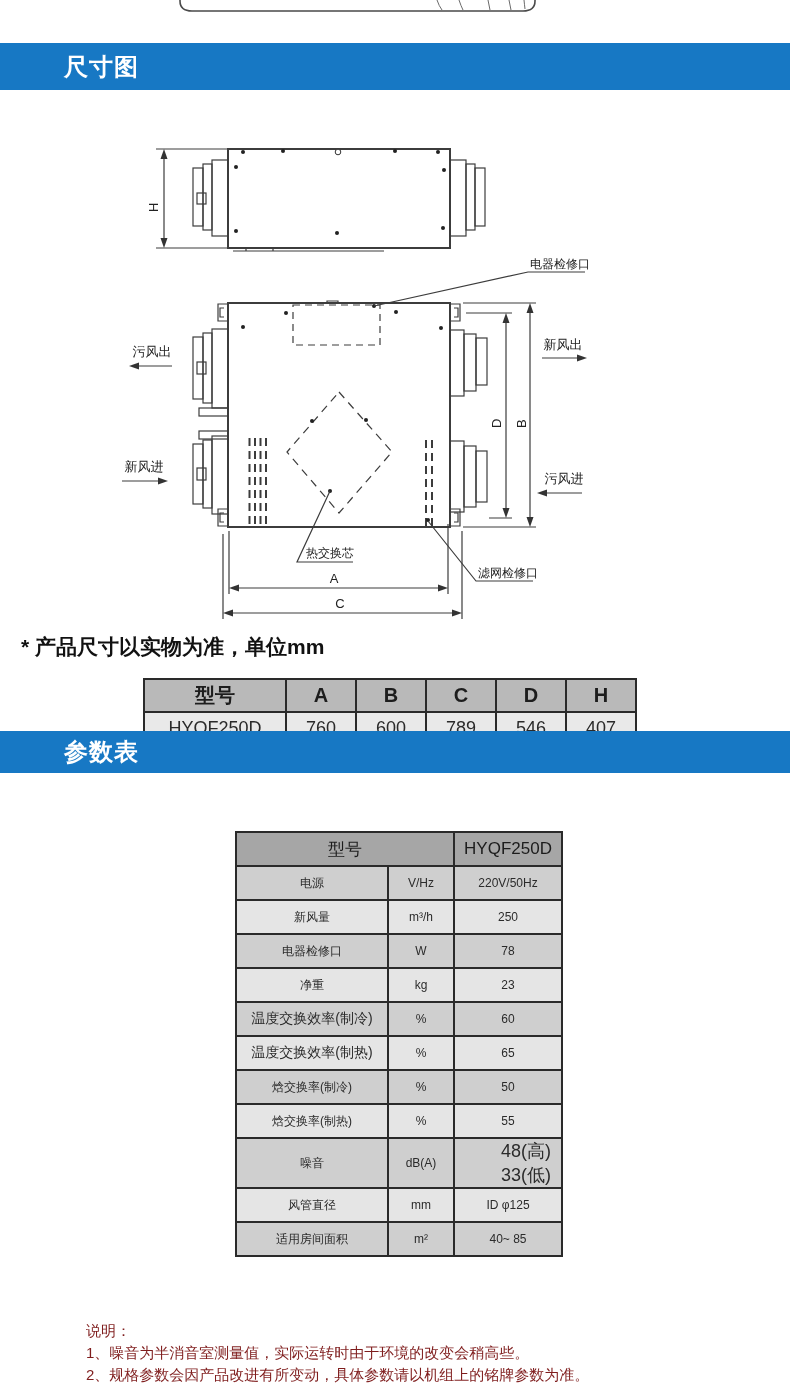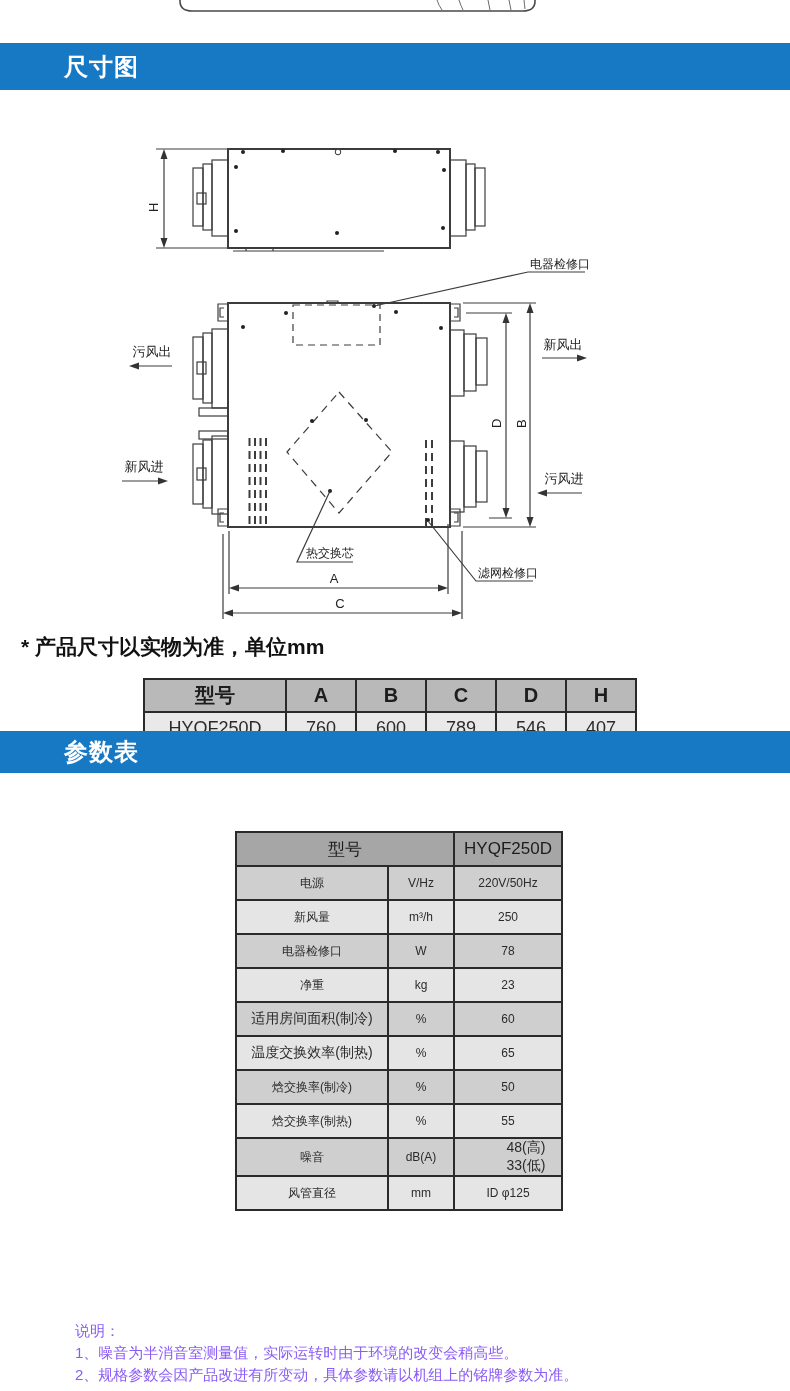--- a/index.html
+++ b/index.html
@@ -41,24 +41,24 @@
 
   
   .param-table{position:absolute;left:235px;top:831px;border-collapse:collapse;table-layout:fixed;}
   .param-table th,.param-table td{border:2px solid #2a2a2a;text-align:center;padding:0;height:32px;}
   .param-table thead th{background:#a6a6a6;font-size:17px;font-weight:normal;color:#1c1c1c;}
   .param-table tbody tr:nth-child(odd) td{background:#cfcfcf;}
   .param-table tbody tr:nth-child(even) td{background:#e5e5e5;}
   .param-table .c-lbl{width:152px;} .param-table .c-unit{width:66px;} .param-table .c-val{width:108px;}
   .param-table td{font-size:12px;color:#2b2b2b;}
   .param-table td.lbl-sm{font-size:14px;}
-  .param-table td.val-sm{font-size:14px;padding-left:36px;}
-
-  
-  .notes{position:absolute;left:75px;top:1320px;font-size:15px;color:#8b5cf6;line-height:22px;}
+  .param-table td.val-sm{font-size:18px;padding-left:36px;}
+
+  
+  .notes{position:absolute;left:86px;top:1320px;font-size:15px;color:#7f1d1d;line-height:22px;}
 </style>
 </head>
 <body>
 
 <div class="page">
 
   <svg class="top-remnant" viewBox="0 0 790 32">
     <path d="M180,0 L180,1 Q180,11 192,11 L523,11 Q535,11 535,1 L535,0" stroke="#4a4a4a" stroke-width="1.6" fill="none"></path>
     <path d="M437,0 Q439,6 442,10 M459,0 Q461,6 463,10 M488,0 Q489,5 490,10 M509,0 Q510,5 511,10 M524,0 Q524.5,5 525,9" stroke="#6a6a6a" stroke-width="1" fill="none"></path>
   </svg>
@@ -267,21 +267,21 @@
         <td>电器检修口</td>
         <td>W</td>
         <td>78</td>
       </tr>
       <tr>
         <td>净重</td>
         <td>kg</td>
         <td>23</td>
       </tr>
       <tr>
-        <td class="lbl-sm">适用房间面积(制冷)</td>
+        <td class="lbl-sm">温度交换效率(制冷)</td>
         <td>%</td>
         <td>60</td>
       </tr>
       <tr>
         <td class="lbl-sm">温度交换效率(制热)</td>
         <td>%</td>
         <td>65</td>
       </tr>
       <tr>
         <td>焓交换率(制冷)</td>
@@ -295,20 +295,25 @@
       </tr>
       <tr>
         <td>噪音</td>
         <td>dB(A)</td>
         <td class="val-sm">48(高) 33(低)</td>
       </tr>
       <tr>
         <td>风管直径</td>
         <td>mm</td>
         <td>ID φ125</td>
+      </tr>
+      <tr>
+        <td>适用房间面积</td>
+        <td>m²</td>
+        <td>40~ 85</td>
       </tr>
     </tbody>
   </table>
 
   <div class="notes">
     <div>说明：</div>
     <div>1、噪音为半消音室测量值，实际运转时由于环境的改变会稍高些。</div>
     <div>2、规格参数会因产品改进有所变动，具体参数请以机组上的铭牌参数为准。</div>
   </div>
 

